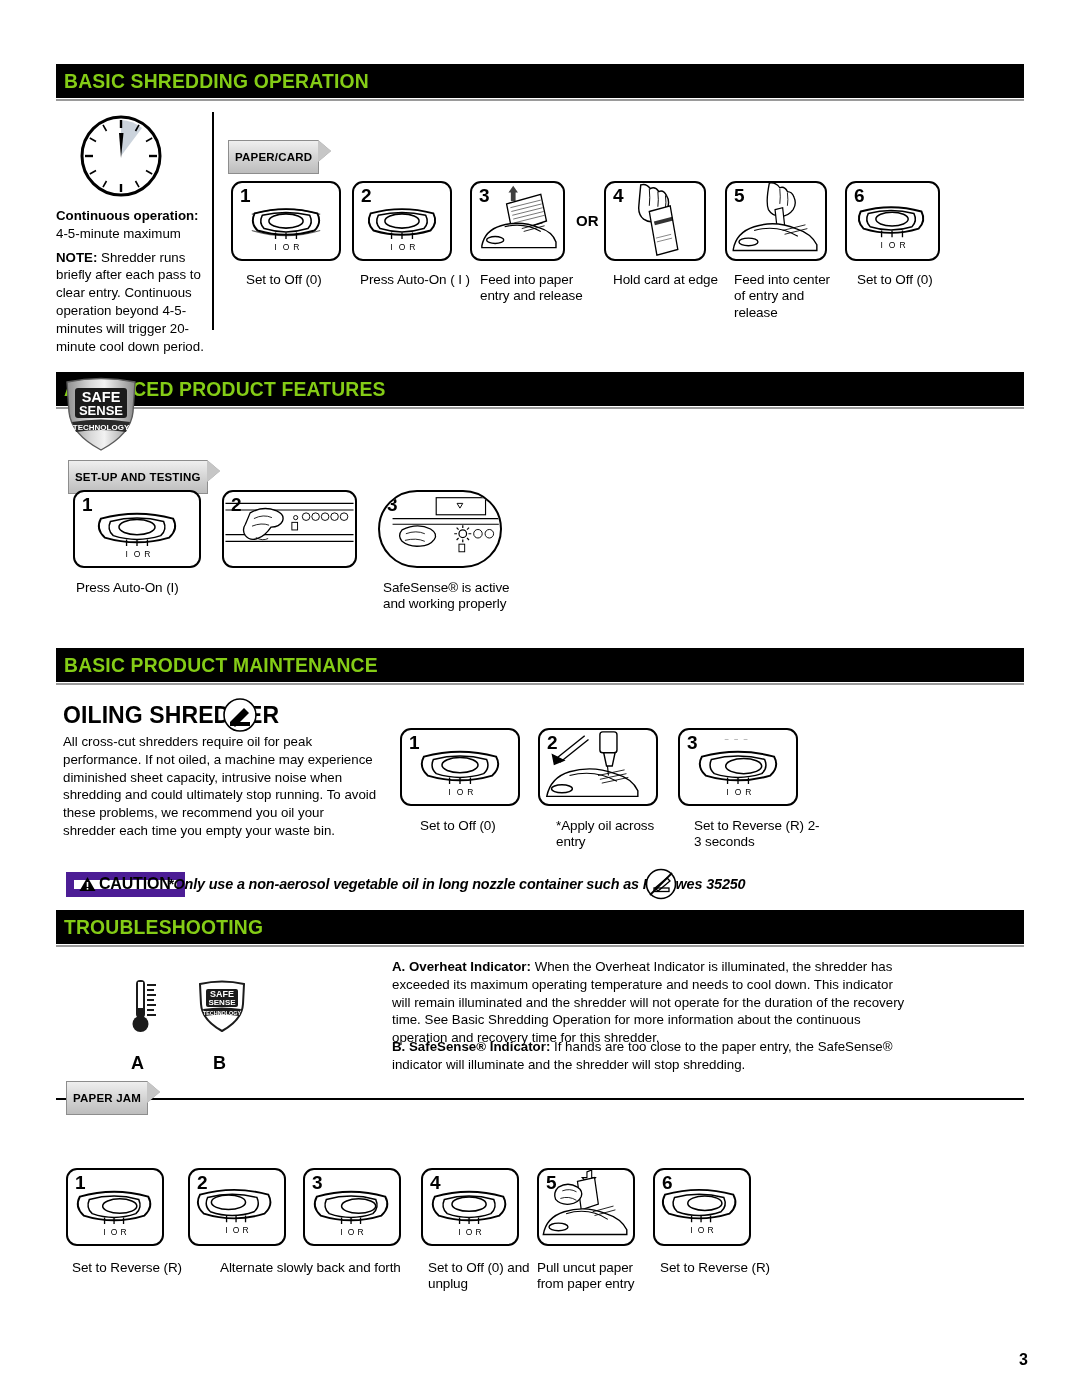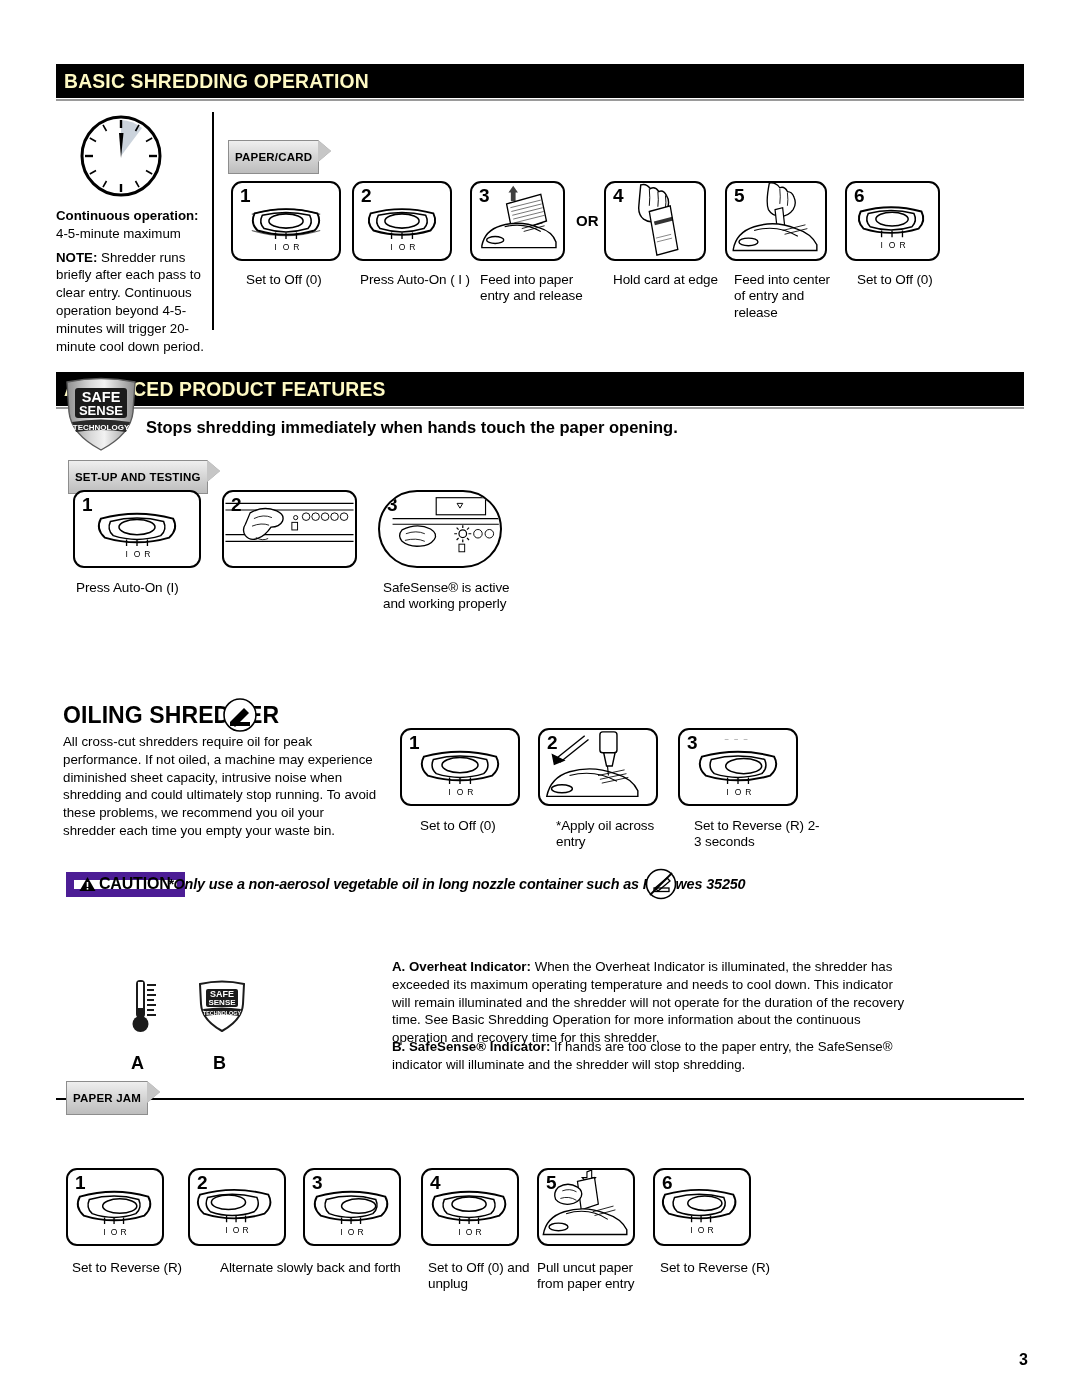--- a/index.html
+++ b/index.html
@@ -12,21 +12,21 @@
     position:relative;
     overflow:hidden;
   }
   .page { position:relative; width:1080px; height:1397px; }
 
   
   .bar {
     position:absolute;
     left:56px; width:968px;
     background:#000;
-    color:#fef9c3;
+    color:#84cc16;
     height:34px;
     display:flex; align-items:center;
     padding-left:8px;
   }
   .bar .bar-title {
     font-weight:bold;
     font-size:21px;
     letter-spacing:0.2px;
     transform:scaleX(0.92);
     transform-origin:left center;
@@ -320,21 +320,20 @@
       </linearGradient>
     </defs>
     <path d="M6 6 q34 -7 68 0 l-2 30 q-2 22 -32 38 q-30 -16 -32 -38 Z" fill="url(#shg)" stroke="#5a5a5a" stroke-width="1.4"></path>
     <rect x="14" y="12" width="52" height="30" rx="3" fill="#1b1b1b"></rect>
     <text x="40" y="26" font-size="14.5" font-weight="bold" fill="#fff" text-anchor="middle" font-family="Liberation Sans, sans-serif">SAFE</text>
     <text x="40" y="39" font-size="13" font-weight="bold" fill="#fff" text-anchor="middle" font-family="Liberation Sans, sans-serif">SENSE</text>
     <path d="M11 46 q29 -5 58 0 l-4 10 q-25 -4 -50 0 Z" fill="#2a2a2a"></path>
     <text x="40" y="54" font-size="8" font-weight="bold" fill="#fff" text-anchor="middle" font-family="Liberation Sans, sans-serif">TECHNOLOGY</text>
   </svg>
 
-  <div class="sub2" style="left:146px; top:418px;">Stops shredding immediately when hands touch the paper opening.</div>
 
   <div class="tab" style="left:68px; top:460px;">
     <span>SET-UP AND TESTING</span>
     <span class="arrow"></span>
   </div>
 
   <div class="card" style="left:73px; top:490px; width:128px; height:78px;">
     <span class="num">1</span>
     <svg class="sw" viewBox="0 0 128 78">
       <g fill="none" stroke="#000">
@@ -406,20 +405,23 @@
         <line x1="90.5" y1="39.6" x2="92.6" y2="37.5"></line>
         <line x1="79.5" y1="50.6" x2="81.6" y2="48.5"></line>
       </g>
       <circle cx="102" cy="44" r="4.5" fill="none" stroke="#000" stroke-width="1"></circle>
       <circle cx="114" cy="44" r="4.5" fill="none" stroke="#000" stroke-width="1"></circle>
       <rect x="82" y="55" width="6" height="8" fill="none" stroke="#000" stroke-width="1"></rect>
     </svg>
   </div>
   <div class="cap" style="left:383px; top:580px; width:135px;">SafeSense® is active and working properly</div>
 
+  <div class="bar" style="top:648px;">
+    <span class="bar-title">BASIC PRODUCT MAINTENANCE</span>
+  </div>
 
   <div class="heading2" style="left:63px; top:702px; font-size:23px;">OILING SHREDDER</div>
 
   <svg class="shield" style="left:222px; top:698px;" width="36" height="34" viewBox="0 0 36 34">
     <circle cx="18" cy="17" r="16" fill="#fff" stroke="#000" stroke-width="1.6"></circle>
     <path d="M8 24 l14 -14 l5 5 l-14 14 Z" fill="#000"></path>
     <rect x="8" y="24" width="20" height="4" fill="#000"></rect>
   </svg>
 
   <div class="txt" style="left:63px; top:733px; width:315px;">All cross-cut shredders require oil for peak performance. If not oiled, a machine may experience diminished sheet capacity, intrusive noise when shredding and could ultimately stop running. To avoid these problems, we recommend you oil your shredder each time you empty your waste bin.</div>
@@ -506,20 +508,23 @@
     <span>CAUTION</span>
   </div>
   <div class="caution-text" style="left:168px; top:876px;">*Only use a non-aerosol vegetable oil in long nozzle container such as Fellowes 35250</div>
   <svg class="shield" style="left:645px; top:868px;" width="32" height="32" viewBox="0 0 32 32">
     <circle cx="16" cy="16" r="14.5" fill="#fff" stroke="#000" stroke-width="1.6"></circle>
     <path d="M10 20 l12 -10 l3 3 l-12 10 Z" fill="none" stroke="#000" stroke-width="1.3"></path>
     <rect x="9" y="20" width="15" height="3.5" fill="none" stroke="#000" stroke-width="1.3"></rect>
     <line x1="5" y1="27" x2="27" y2="5" stroke="#000" stroke-width="1.8"></line>
   </svg>
 
+  <div class="bar" style="top:910px;">
+    <span class="bar-title">TROUBLESHOOTING</span>
+  </div>
 
   <svg class="shield" style="left:128px; top:978px;" width="34" height="56" viewBox="0 0 34 56">
     <rect x="8" y="2" width="9" height="38" rx="4" fill="#1b1b1b"></rect>
     <rect x="10" y="4" width="5" height="26" fill="#fff"></rect>
     <circle cx="12.5" cy="46" r="8" fill="#1b1b1b"></circle>
     <g stroke="#1b1b1b" stroke-width="2">
       <line x1="19" y1="7" x2="28" y2="7"></line>
       <line x1="19" y1="12" x2="26" y2="12"></line>
       <line x1="19" y1="17" x2="28" y2="17"></line>
       <line x1="19" y1="22" x2="26" y2="22"></line>

